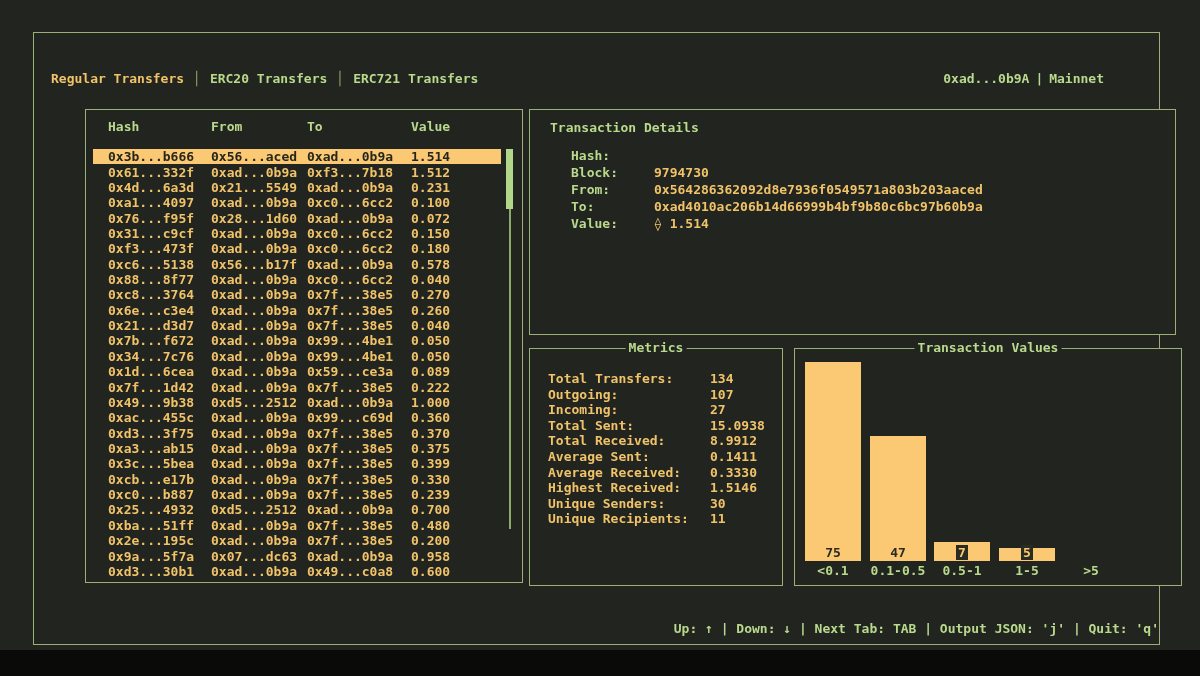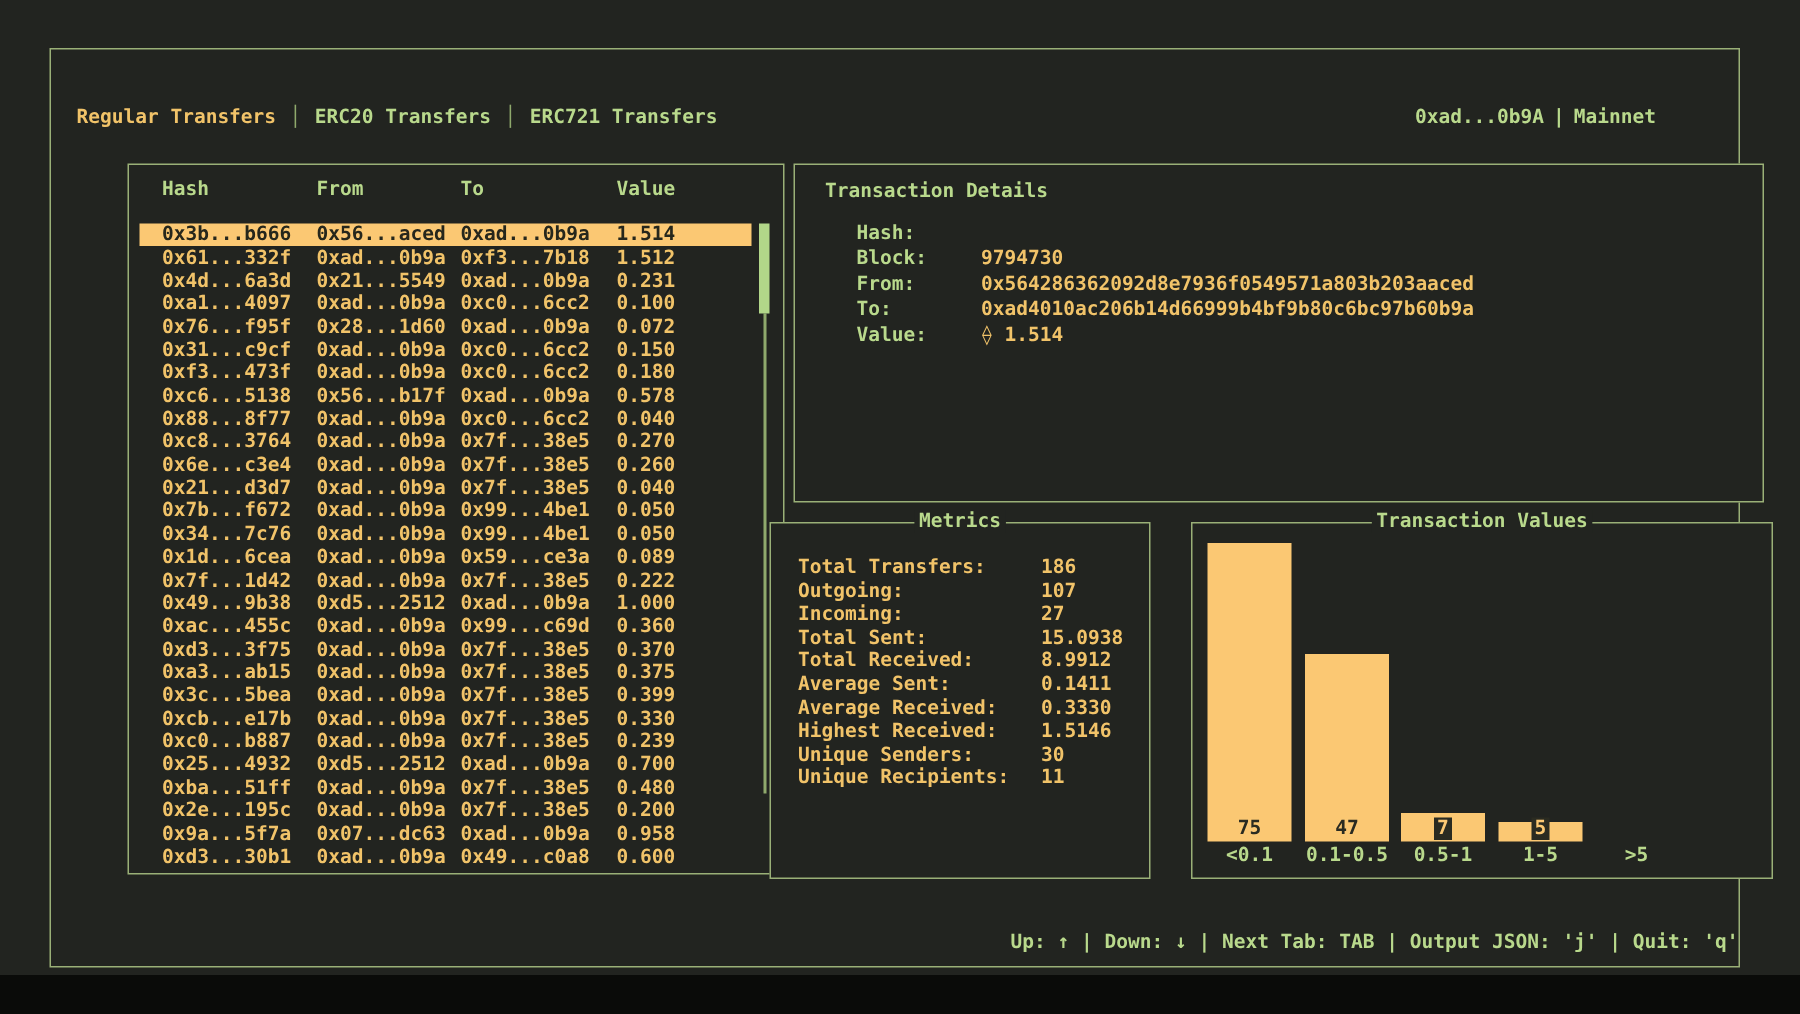--- a/index.html
+++ b/index.html
@@ -45,21 +45,21 @@
 
   
   .details-panel{left:459px;top:76px;width:647px;height:226px;}
   .details-title{position:absolute;top:10px;left:20px;color:var(--green);}
   .detail-fields{position:absolute;top:38px;left:15px;right:8px;}
   .dfield{height:17px;display:flex;white-space:nowrap;padding-left:26px;}
   .dfield .dlabel{width:83px;color:var(--green);}
   .dfield .dvalue{color:var(--yellow);}
 
   
-  .metrics-panel{left:443px;top:315px;width:254px;height:238px;}
+  .metrics-panel{left:459px;top:315px;width:254px;height:238px;}
   .metrics-list{position:absolute;top:22px;left:18px;right:6px;}
   .mrow{height:15.6px;display:flex;white-space:nowrap;}
   .mrow .mlabel{width:162px;color:var(--yellow);}
   .mrow .mvalue{color:var(--yellow);}
   .mrow:nth-child(1) .mlabel,.mrow:nth-child(4) .mlabel,.mrow:nth-child(5) .mlabel,
   .mrow:nth-child(6) .mlabel,.mrow:nth-child(7) .mlabel,.mrow:nth-child(8) .mlabel,
   .mrow:nth-child(9) .mlabel,.mrow:nth-child(10) .mlabel,.mrow:nth-child(11) .mlabel,
   .mrow:nth-child(2) .mlabel,.mrow:nth-child(3) .mlabel{color:var(--yellow);}
 
   
@@ -299,21 +299,21 @@
             <span class="dvalue">⟠ 1.514</span>
           </div>
         </div>
     </div>
 
     <div class="panel metrics-panel">
       <span class="panel-legend">Metrics</span>
       <div class="metrics-list" id="metrics-list">
           <div class="mrow">
             <span class="mlabel">Total Transfers:</span>
-            <span class="mvalue">186</span>
+            <span class="mvalue">134</span>
           </div>
           <div class="mrow">
             <span class="mlabel">Outgoing:</span>
             <span class="mvalue">107</span>
           </div>
           <div class="mrow">
             <span class="mlabel">Incoming:</span>
             <span class="mvalue">27</span>
           </div>
           <div class="mrow">

